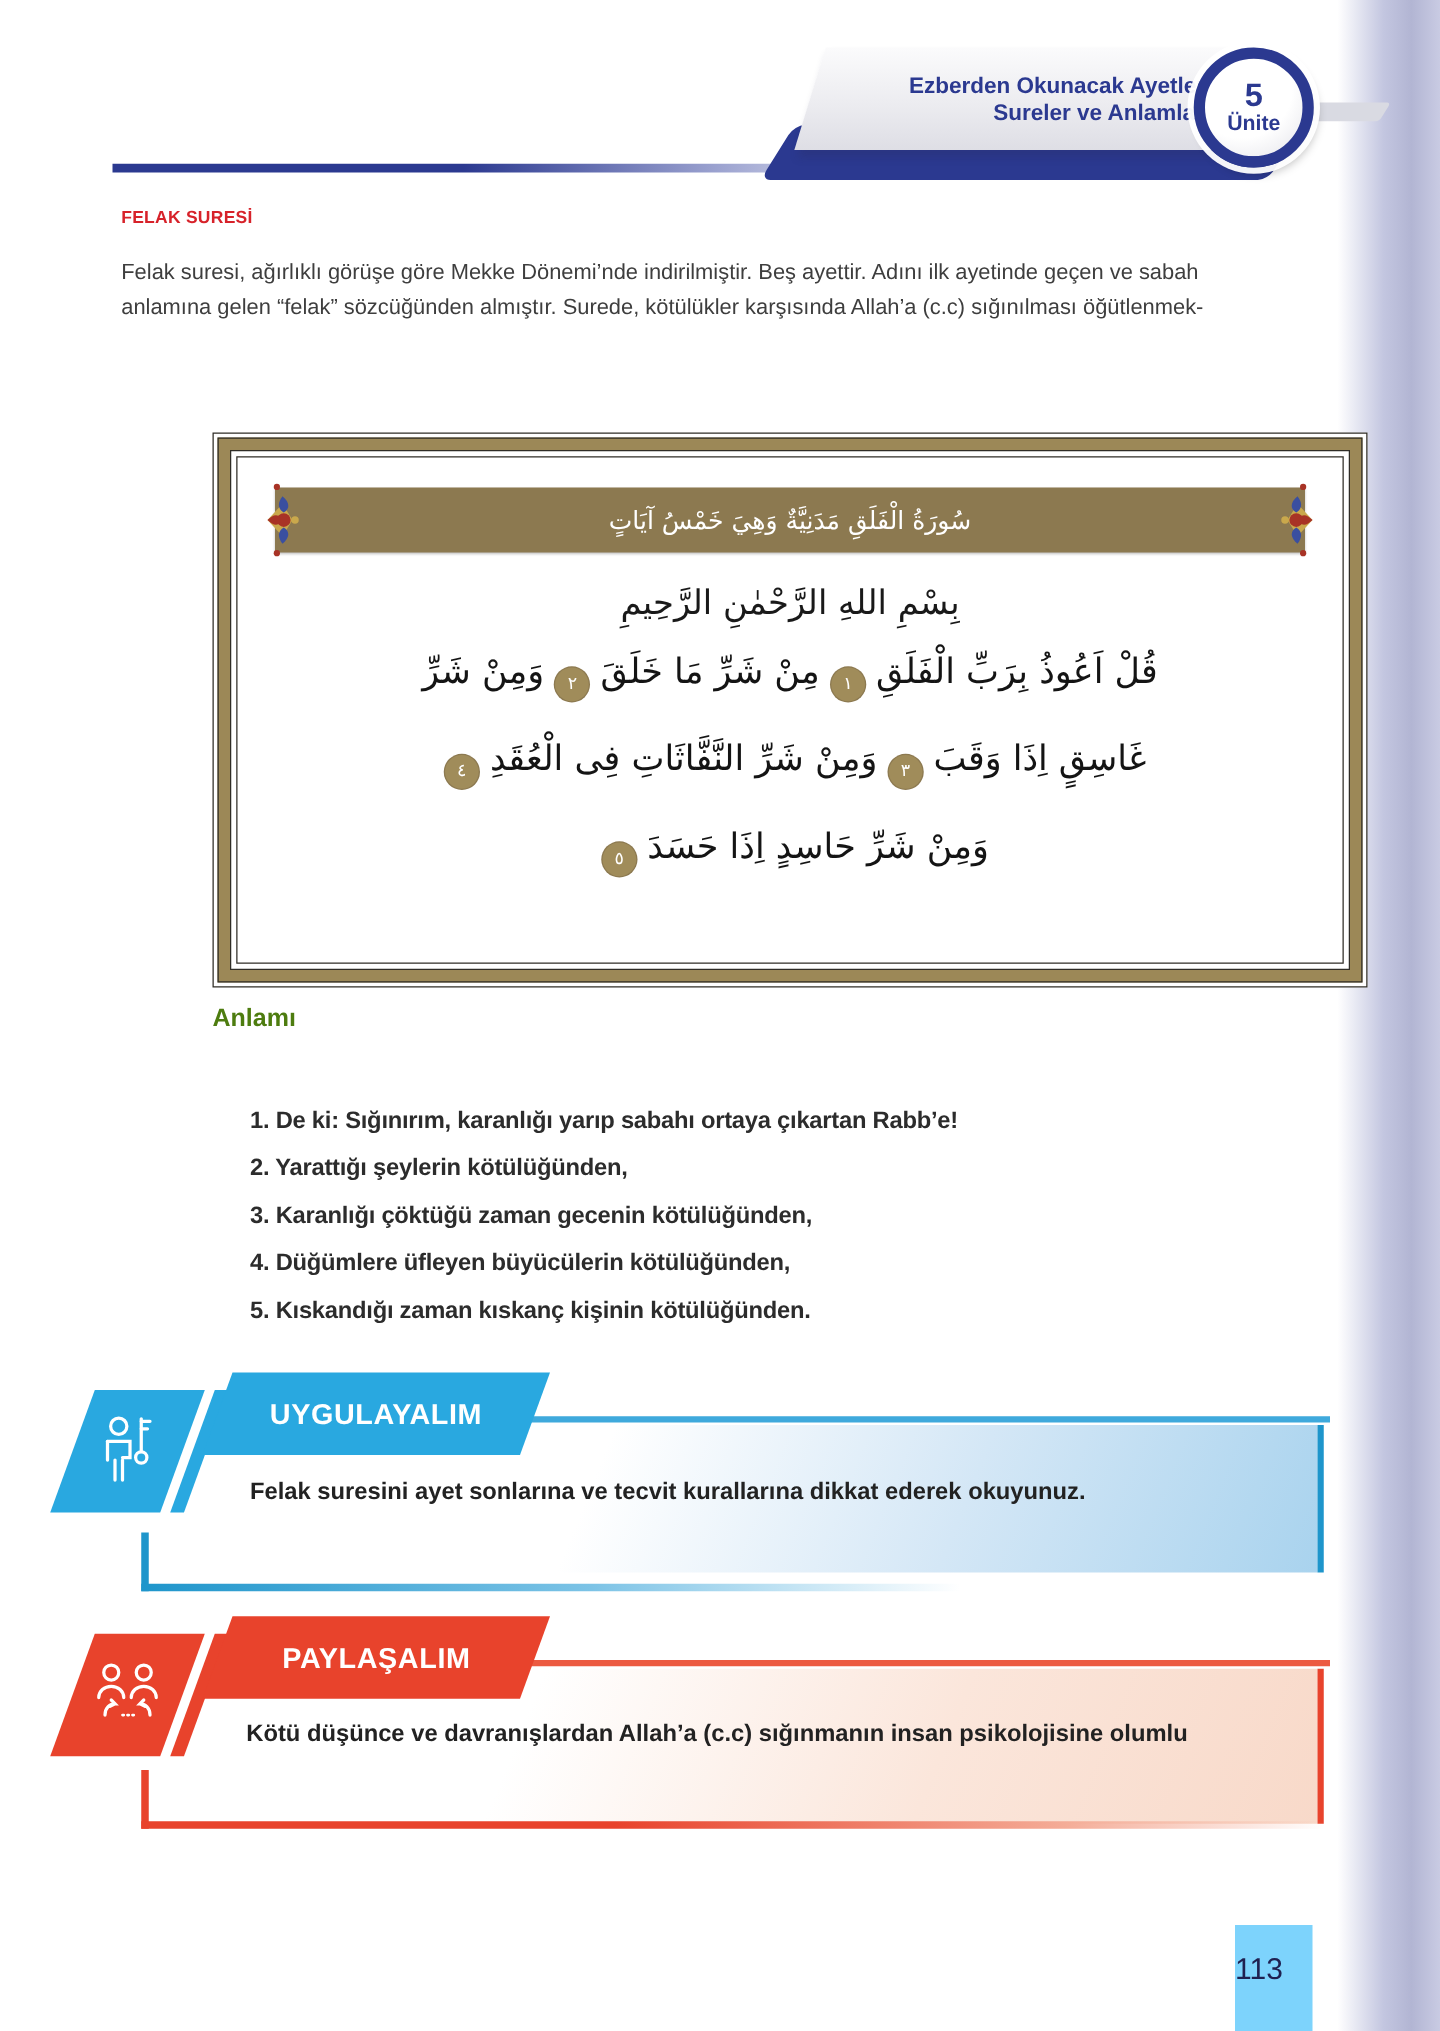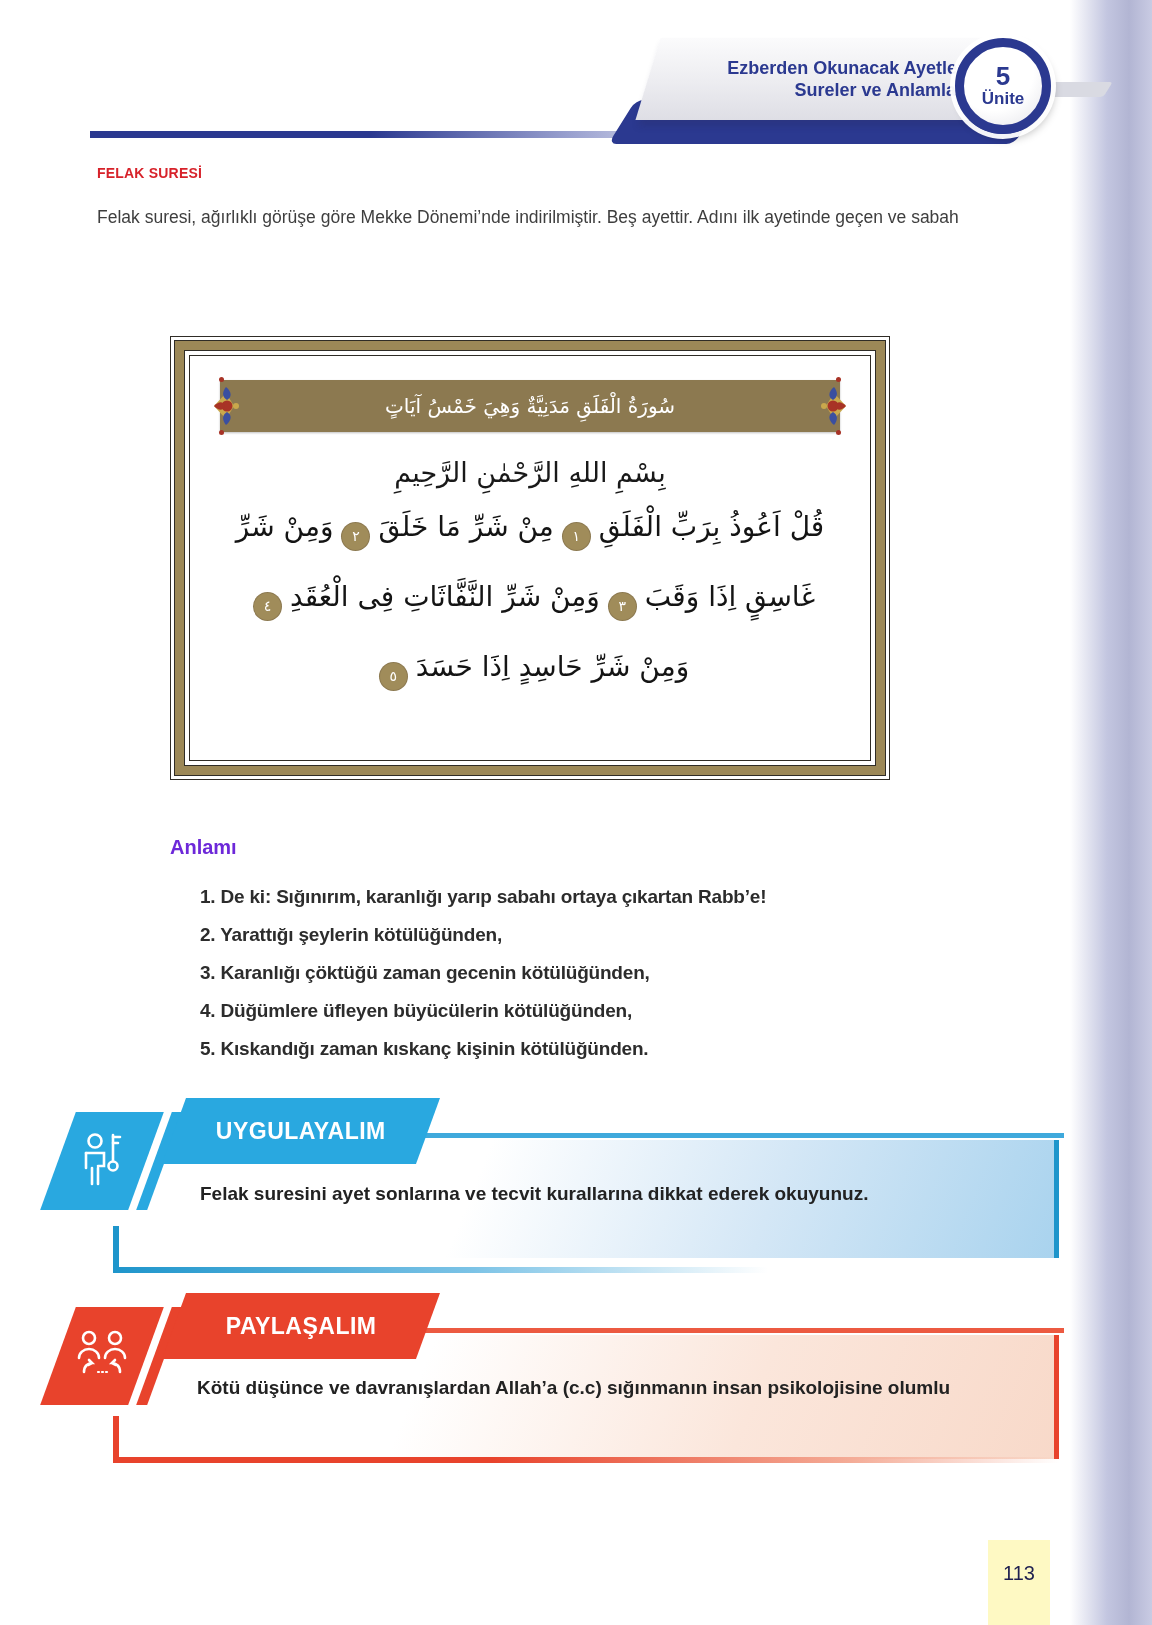--- a/index.html
+++ b/index.html
@@ -53,21 +53,21 @@
 
   
   .section-title{
     left:97px;top:165px;color:#d7222a;font-size:14px;font-weight:bold;letter-spacing:.2px;
   }
   .intro{
     left:97px;top:203px;width:930px;color:#3e3e3e;font-size:17.5px;line-height:1.6;
   }
 
   
-  .panel{left:170px;top:336px;width:720px;height:444px;z-index:2;}
+  .panel{left:170px;top:346px;width:924px;height:444px;z-index:2;}
   .f1{border:1.5px solid #2f2c26;background:#fff;padding:3px;height:100%;box-sizing:border-box;}
   .f2{border:1px solid #2f2c26;background:#9c8857;padding:9px;height:100%;box-sizing:border-box;}
   .f3{border:1px solid #2f2c26;background:#fff;padding:4px;height:100%;box-sizing:border-box;}
   .f4{border:1.5px solid #2f2c26;background:#fff;height:100%;box-sizing:border-box;position:relative;}
   .title-band{
     margin:24px 30px 0;height:52px;background:#8c7950;position:relative;
     display:flex;align-items:center;justify-content:center;
     box-shadow:0 1px 2px rgba(0,0,0,.25);
   }
   .title-band .arabic-title{
@@ -84,21 +84,21 @@
   .verses{margin-top:4px;padding:0 26px;direction:rtl;text-align:center;
     font-family:"DejaVu Sans",sans-serif;font-size:28px;color:#141414;}
   .verse-line{line-height:70px;white-space:nowrap;}
   .ayah{
     display:inline-block;width:27px;height:27px;border-radius:50%;background:#a08c5a;
     color:#fff;font-size:14px;line-height:27px;text-align:center;margin:0 9px;
     vertical-align:-5px;box-shadow:0 0 0 1px #8c7950;
   }
 
   
-  .meaning-heading{left:170px;top:836px;color:#6d28d9;font-size:20px;font-weight:bold;}
+  .meaning-heading{left:170px;top:804px;color:#4d7c0f;font-size:20px;font-weight:bold;}
   .meaning-list{left:200px;top:884px;width:760px;}
   .meaning-item{
     font-size:19px;font-weight:bold;color:#2c2c2c;line-height:25px;margin-bottom:13px;
     letter-spacing:-.2px;
   }
 
   
   .act-chip{width:88px;height:98px;transform:skewX(-20deg);z-index:3;}
   .act-stripe{width:11px;height:98px;transform:skewX(-20deg);z-index:3;}
   .act-banner{width:254px;height:66px;transform:skewX(-20deg);z-index:3;
@@ -126,22 +126,22 @@
     background:linear-gradient(112deg,#ffffff 30%,#fbe6db 66%,#f8d9c9 100%);
     border-right:5px solid #e8432c;box-sizing:border-box;
   }
   .pay-text{left:197px;top:1365px;width:810px;line-height:45px;}
   .pay-corner-v{left:113px;top:1416px;width:6px;height:47px;background:#e8432c;}
   .pay-corner-h{left:113px;top:1457px;width:947px;height:6px;
     background:linear-gradient(to right,#e8432c 0%,#e8432c 40%,#f4ac97 78%,rgba(255,255,255,0) 100%);}
 
   
   .page-num{
-    left:988px;top:1540px;width:62px;height:85px;background:#fef9c3;z-index:2;
-    color:#1f2050;font-size:20px;text-align:center;padding-top:22px;box-sizing:border-box;
+    left:988px;top:1540px;width:62px;height:85px;background:#7dd3fc;z-index:2;
+    color:#1f2050;font-size:24px;padding-top:22px;box-sizing:border-box;
     font-weight:normal;
   }
 </style>
 </head>
 <body>
 
 <div class="abs side-strip"></div>
 
 <div class="abs swoosh"></div>
 <div class="abs gray-echo"></div>
@@ -153,20 +153,21 @@
 </div>
 <div class="abs unit-circle">
   <span class="unit-number">5</span>
   <span class="unit-label">Ünite</span>
 </div>
 <div class="abs rule-blue"></div>
 
 <div class="abs section-title">FELAK SURESİ</div>
 <div class="abs intro">
     <div>Felak suresi, ağırlıklı görüşe göre Mekke Dönemi’nde indirilmiştir. Beş ayettir. Adını ilk ayetinde geçen ve sabah</div>
+    <div>anlamına gelen “felak” sözcüğünden almıştır. Surede, kötülükler karşısında Allah’a (c.c) sığınılması öğütlenmek-</div>
   </div>
 
 <div class="abs panel">
   <div class="f1">
     <div class="f2">
       <div class="f3">
         <div class="f4">
           <div class="title-band">
             <svg class="ornament left" viewBox="0 0 34 46">
               <path d="M2 23 L14 10 L22 23 L14 36 Z" fill="#c9a84c"></path>

